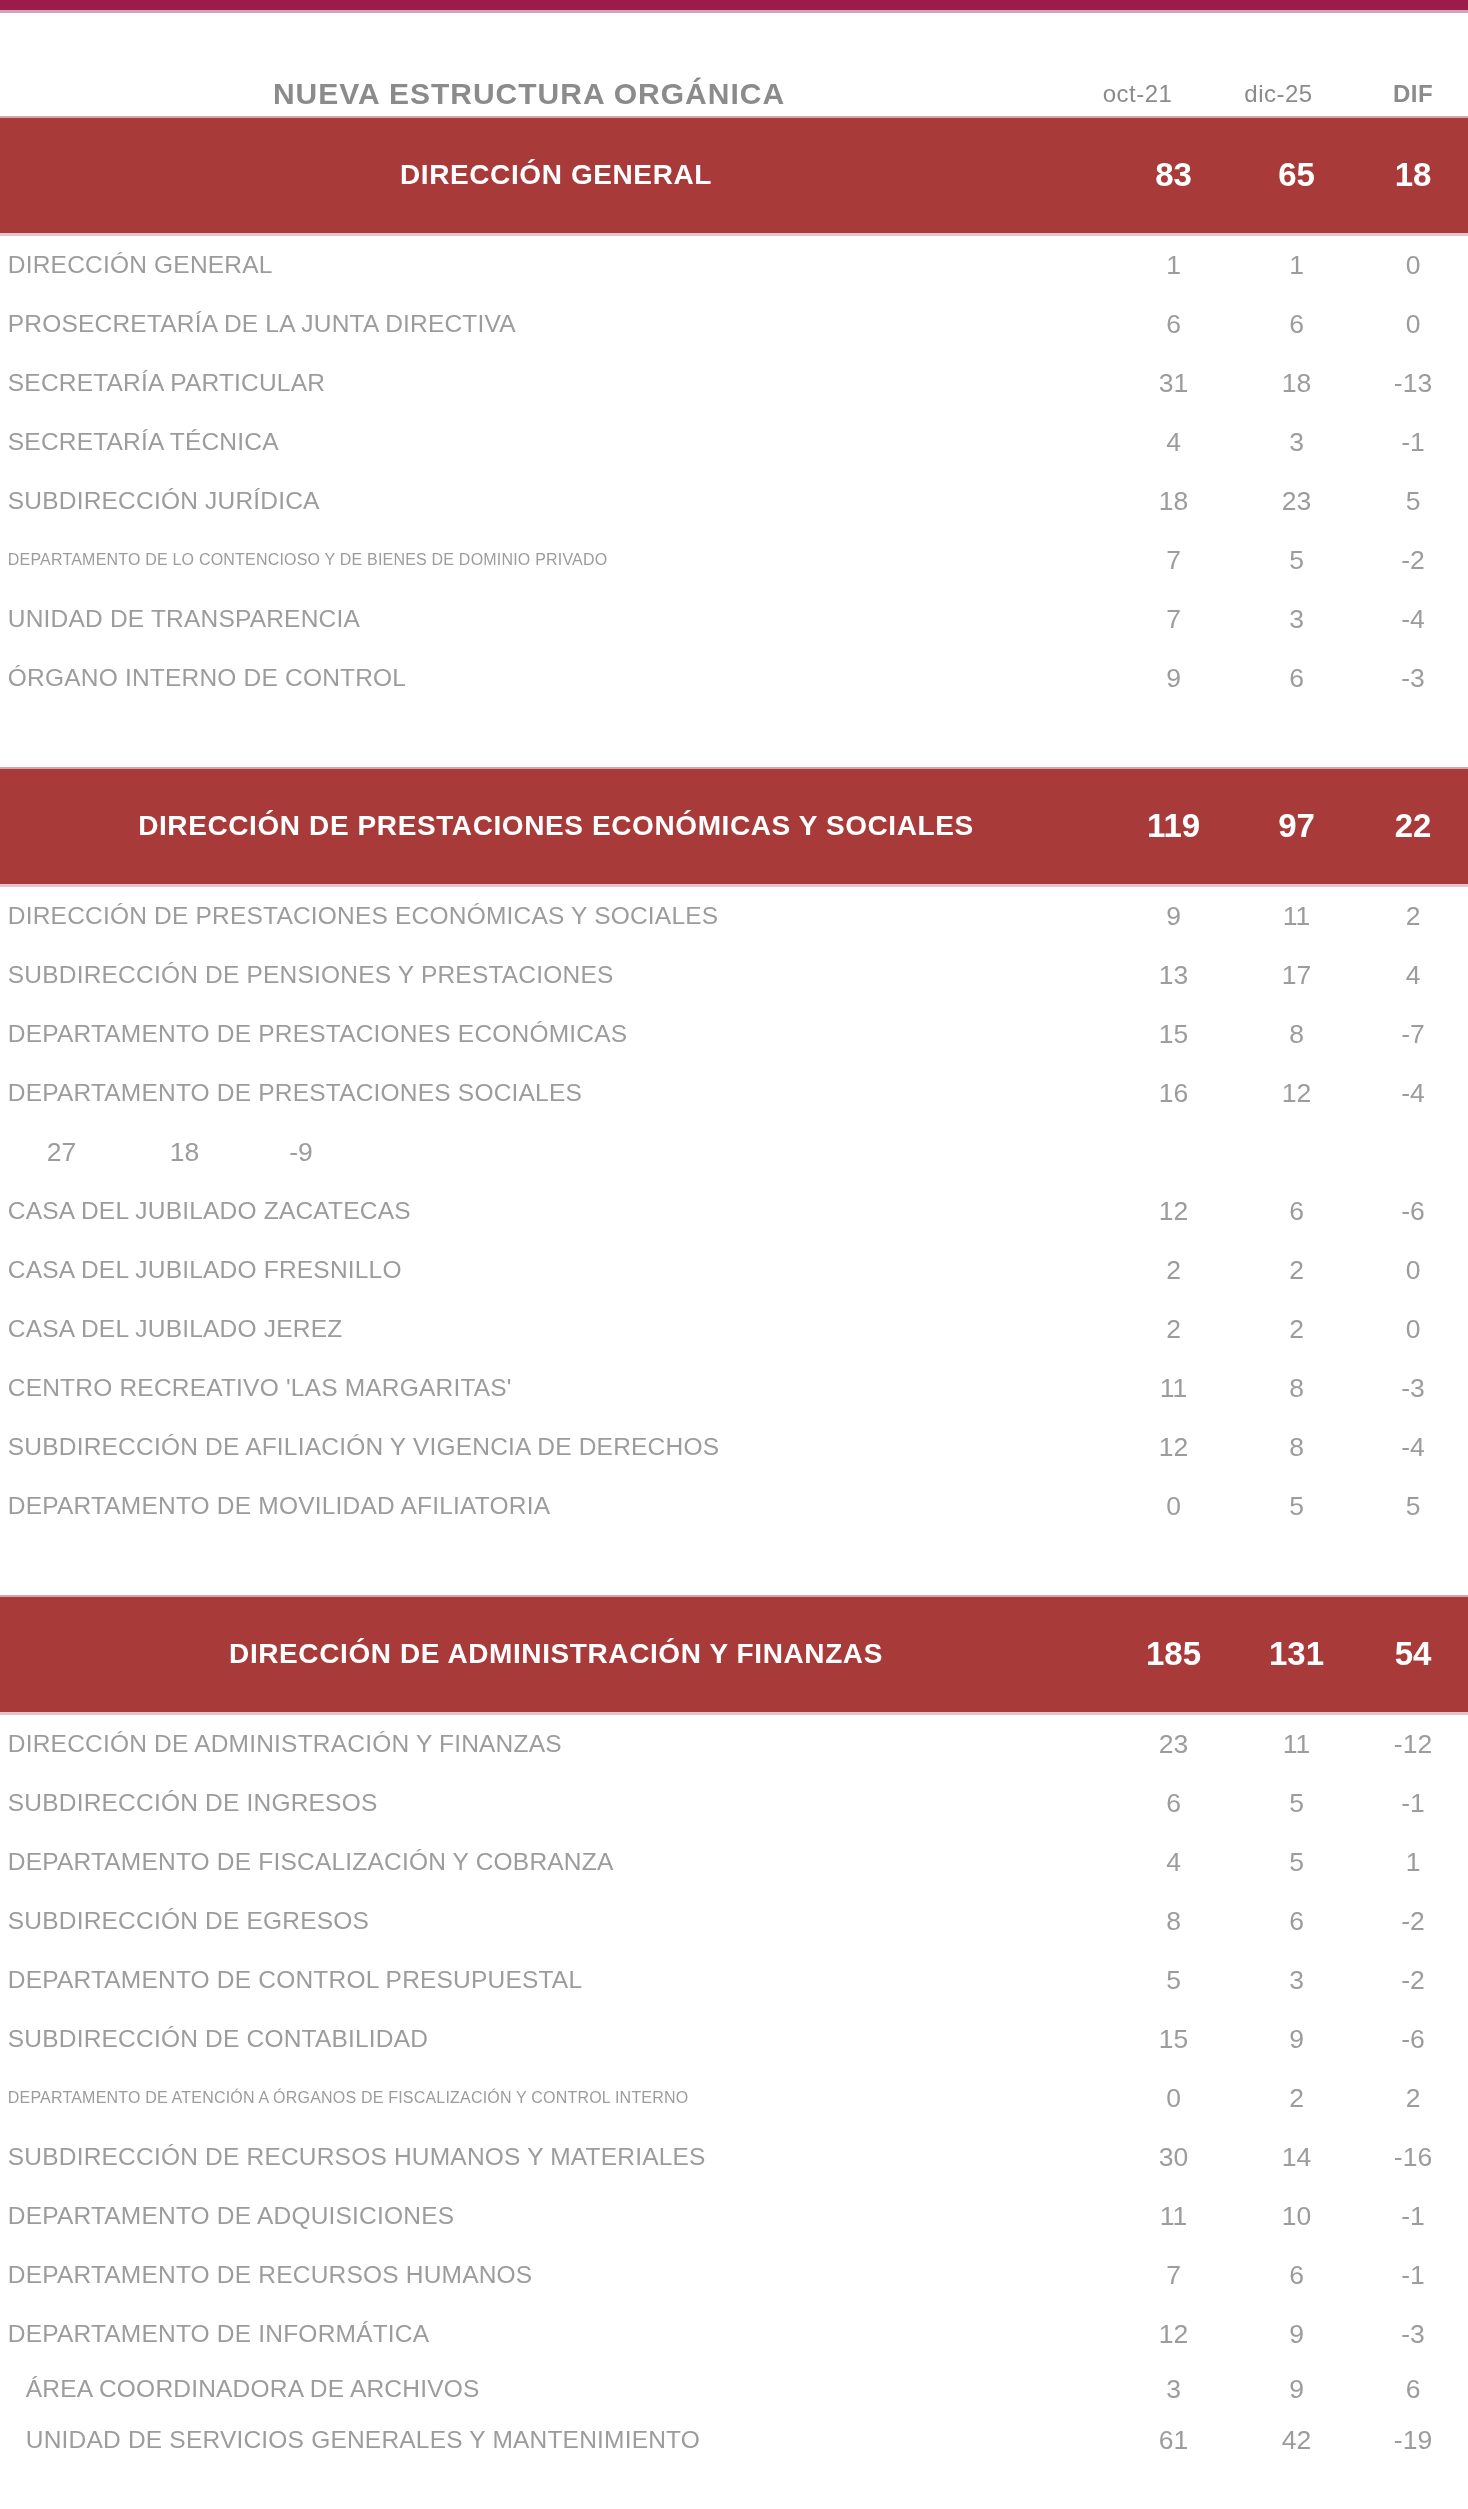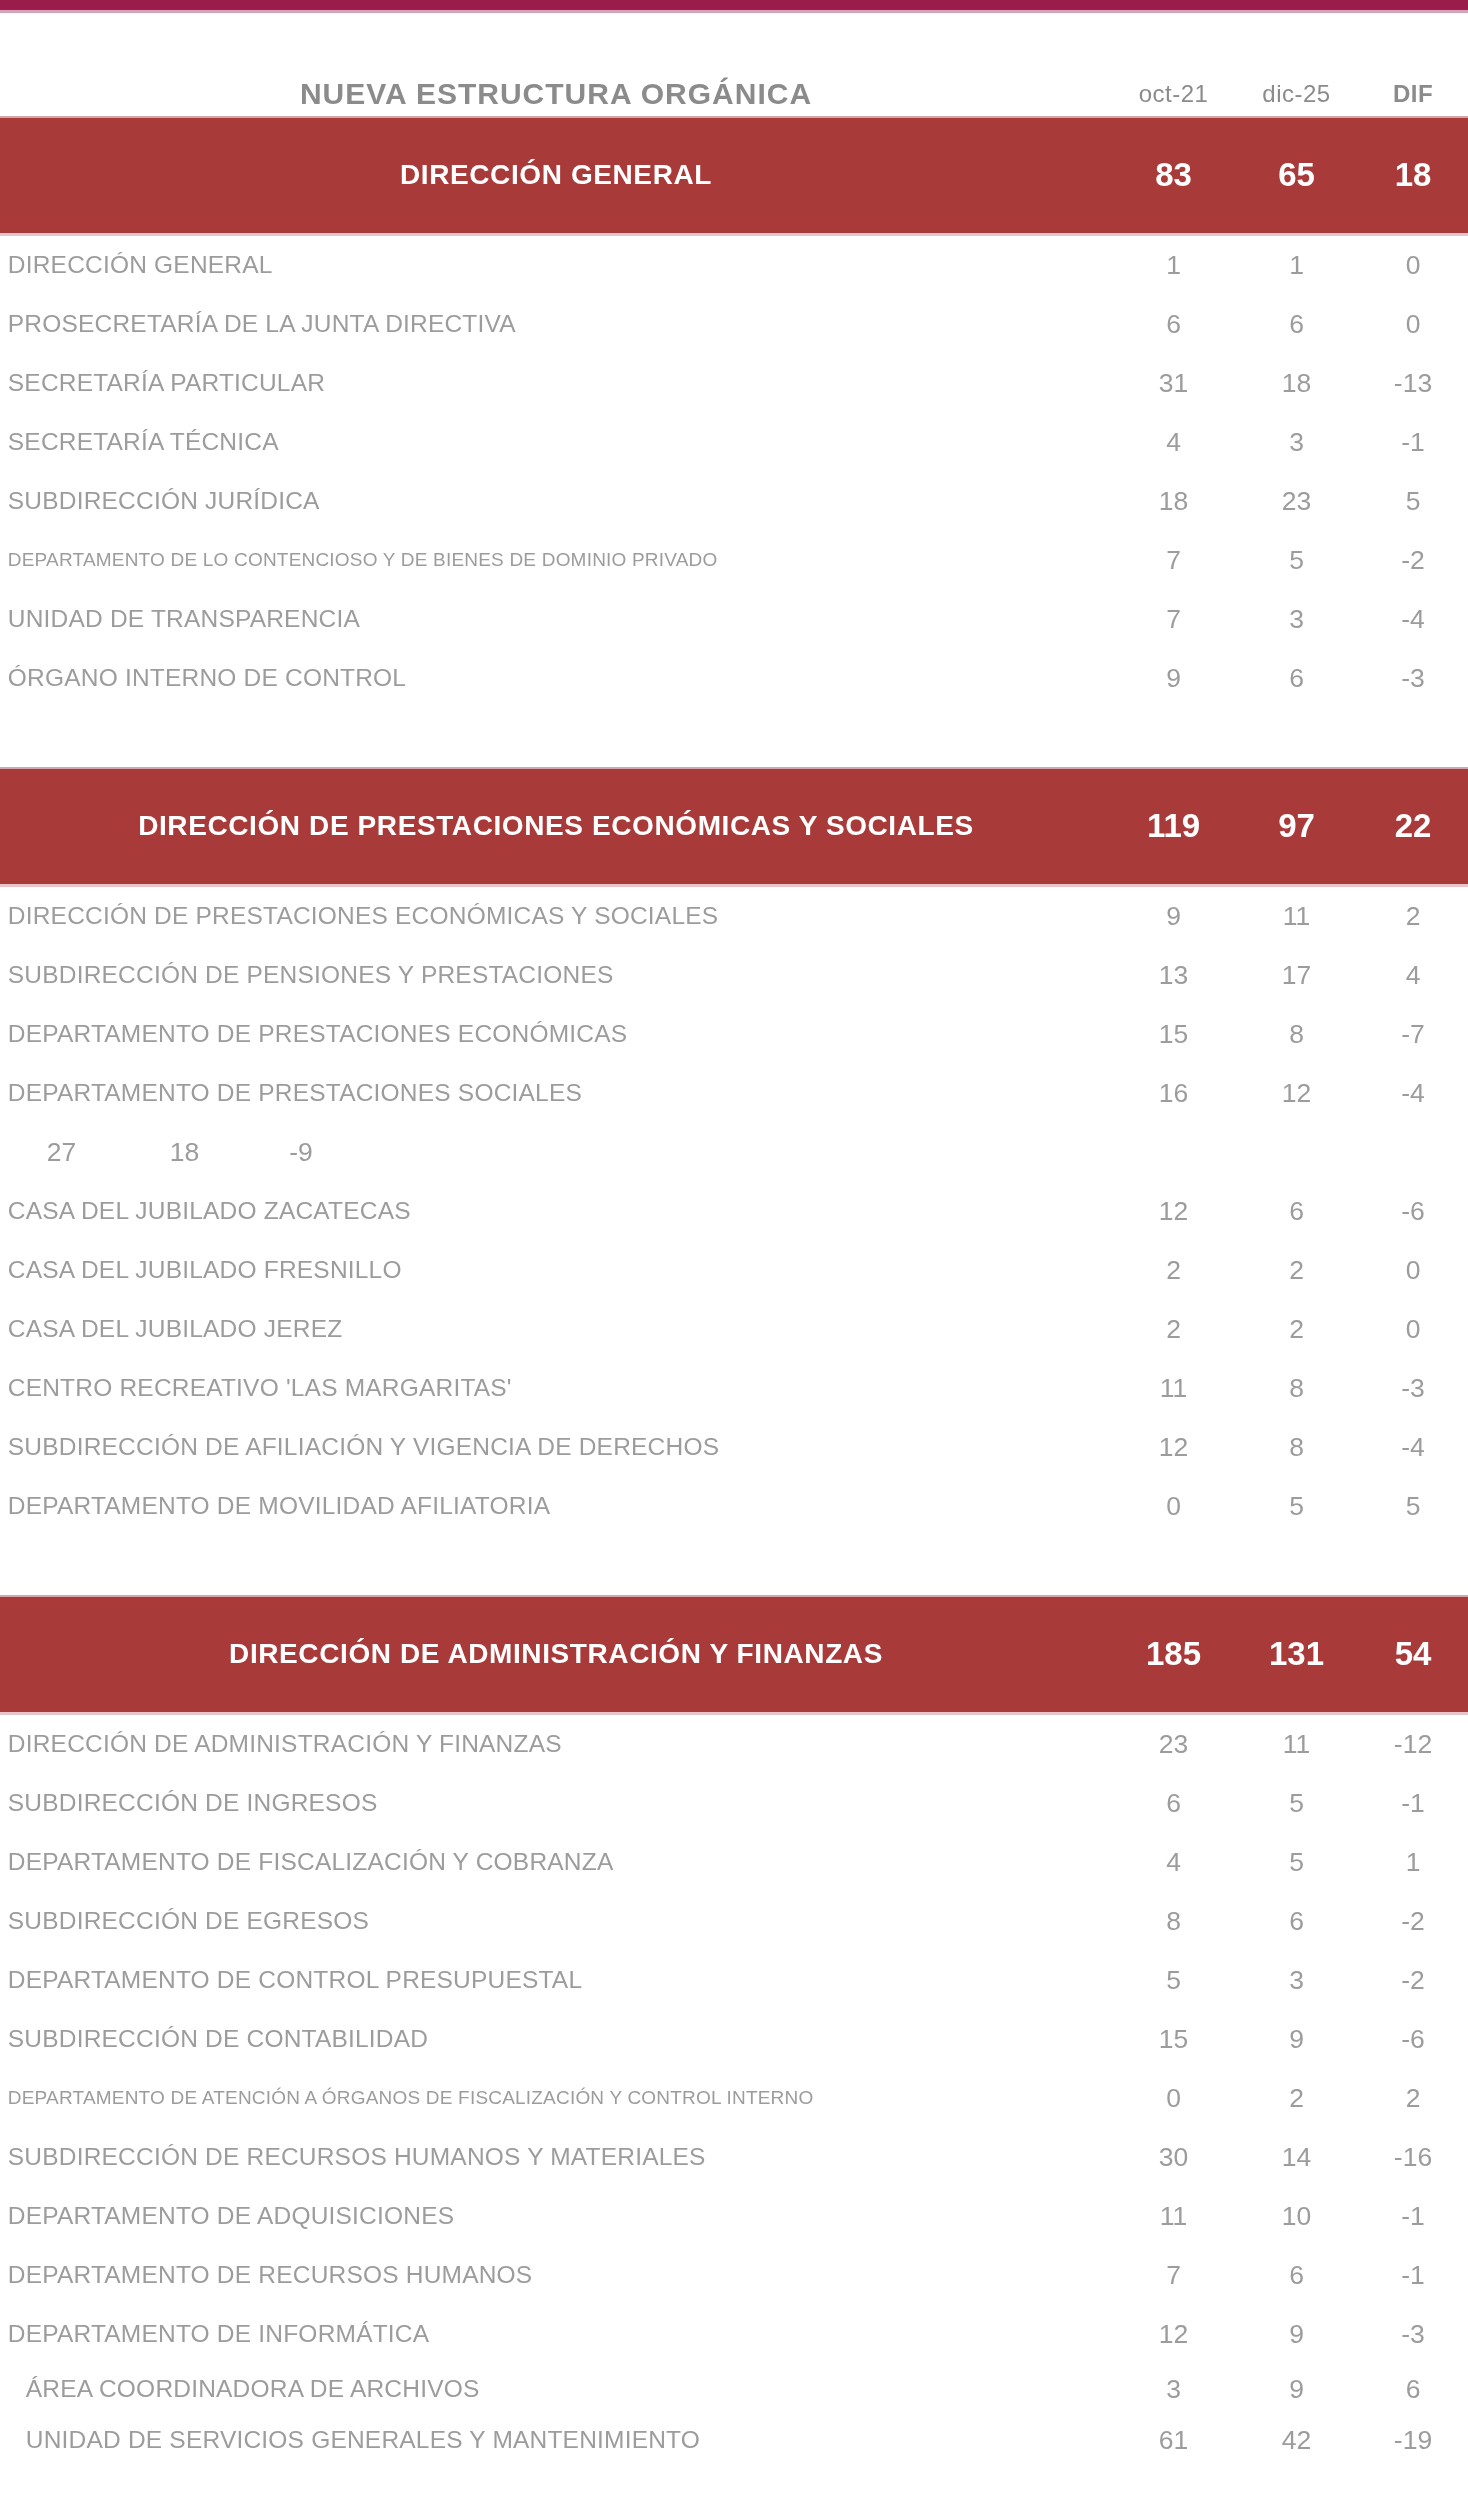--- a/index.html
+++ b/index.html
@@ -18,21 +18,21 @@
     width:1468px;height:2509px;
     background:#FFFFFF;
     overflow:hidden;
     font-family:"Liberation Sans", sans-serif;
   }
   .topbar{height:9.8px;background:var(--top-bar);}
   .topbar-underline{height:2.9px;background:var(--top-bar-underline);}
 
   .thead{
     display:flex;align-items:center;
-    margin-top:59px;height:44px;
+    margin-top:59px;height:44px;gap:18px;
   }
   .name-col{flex:1 1 auto;min-width:0;}
   .num-col{width:123px;flex:0 0 123px;text-align:center;}
   .num-col.last{width:110px;flex:0 0 110px;text-align:center;}
 
   .table-title{
     text-align:center;
     font-weight:bold;
     font-size:30px;
     letter-spacing:1px;
@@ -69,21 +69,21 @@
     display:flex;align-items:center;
     height:59px;
   }
   .row-label{
     font-size:24.5px;
     color:var(--row-text);
     padding-left:7.8px;
     letter-spacing:0.2px;
     white-space:nowrap;
   }
-  .row.small .row-label{font-size:19px;}
+  .row.small .row-label{font-size:16px;}
   .row-num{
     font-size:26.5px;
     color:var(--row-text);
   }
 
   section{margin-bottom:59px;}
   section:last-child{margin-bottom:0;}
   
   #sections section:nth-of-type(3) .row:nth-last-child(-n+2){height:51px;padding-left:18px;}
 </style>

